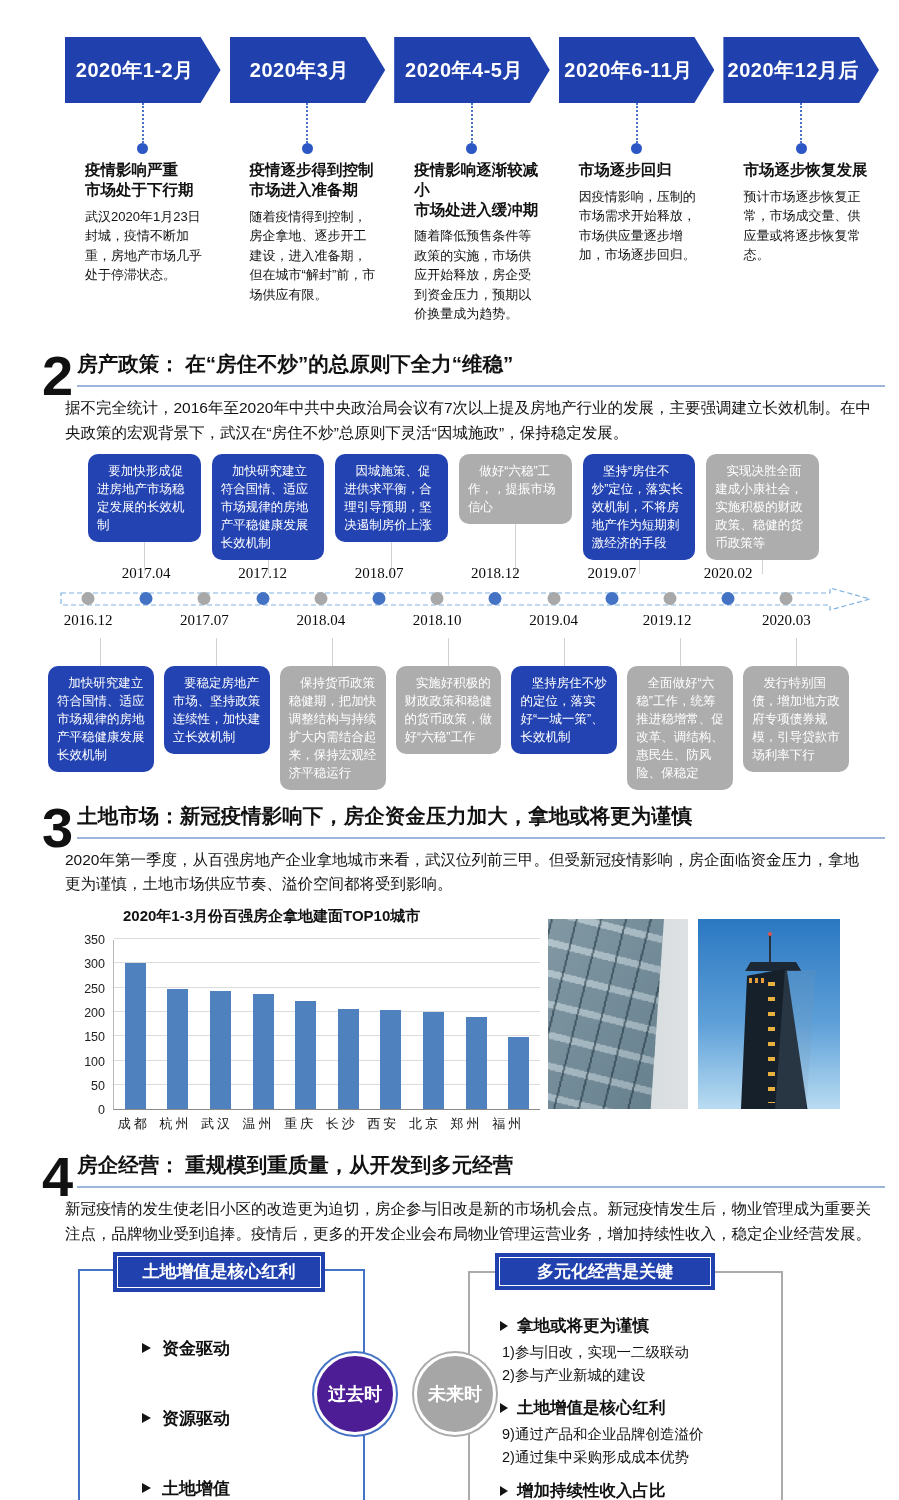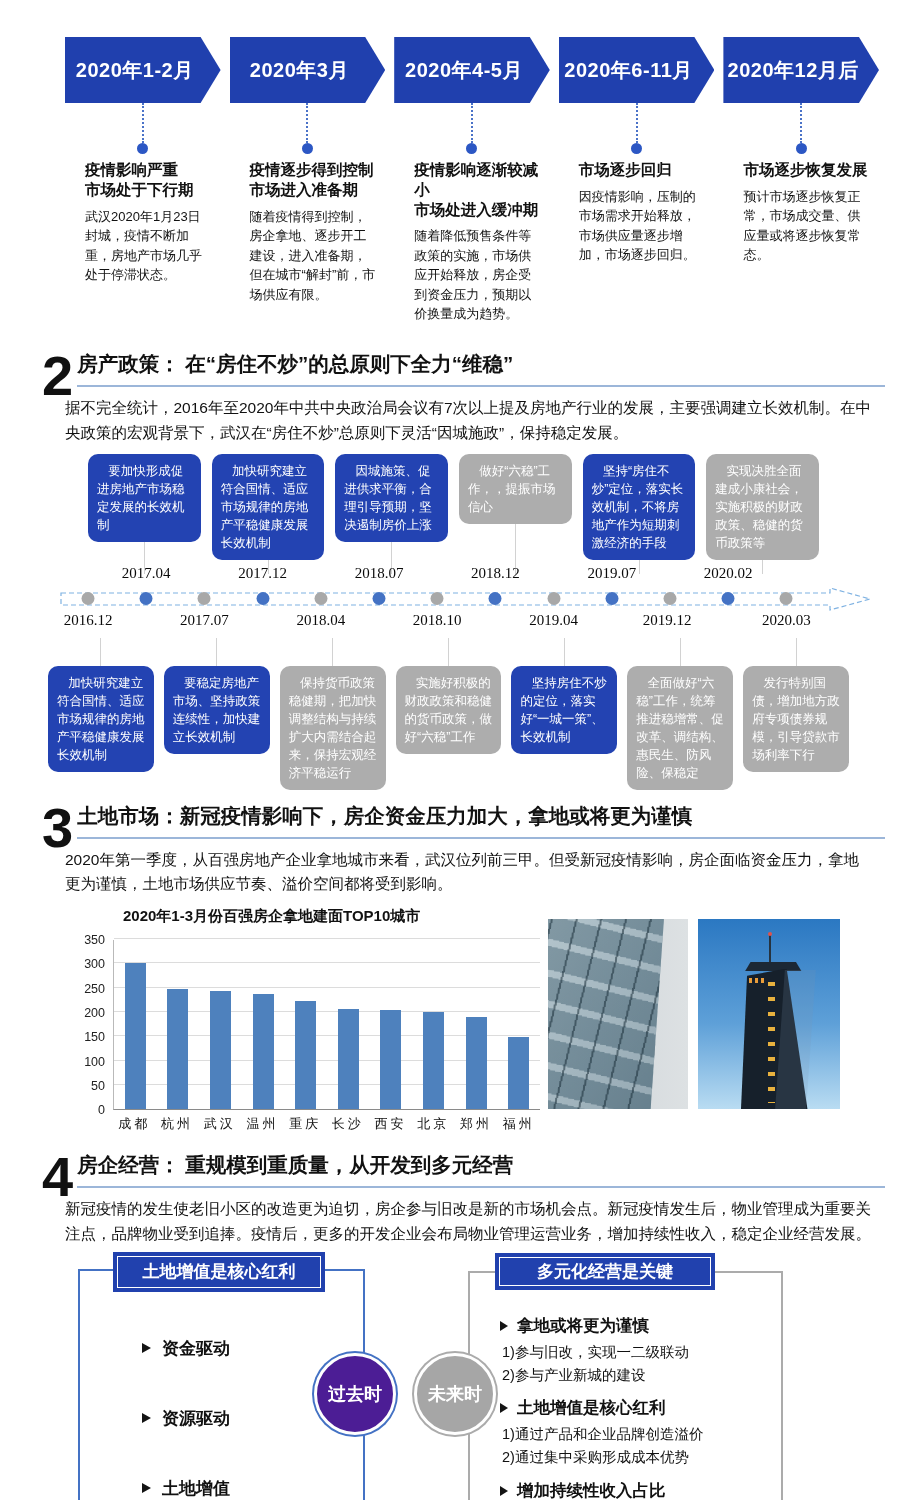--- a/index.html
+++ b/index.html
@@ -61,21 +61,21 @@
   .chart { width:465px; }
   .chart-title { font-size:15px; font-weight:600; margin-left:48px; }
   .chart-area { display:flex; margin-top:14px; }
   .chart-yaxis { width:38px; position:relative; height:170px; }
   .ytick { position:absolute; right:8px; font-size:12.5px; color:#222; transform:translateY(50%); }
   .chart-plot { flex:1; position:relative; height:170px; border-left:1px solid #b9b9b9; border-bottom:1px solid #8a8a8a; }
   .gridline { position:absolute; left:0; right:0; height:1px; background:#dcdcdc; }
   .bars { position:absolute; left:0; right:0; top:0; bottom:0; display:flex; }
   .bar-cell { flex:1; display:flex; align-items:flex-end; justify-content:center; }
   .bar { width:21px; background:#4E81BD; }
-  .chart-xlabels { display:flex; margin:5px 0 0 38px; }
+  .chart-xlabels { display:flex; margin:5px 11px 0 38px; }
   .xlabel { flex:1; text-align:center; font-size:13px; letter-spacing:3px; white-space:nowrap; }
 
   .photo { height:190px; margin-top:12px; position:relative; overflow:hidden; }
   .photo-facade { width:140px; margin-left:8px; background:linear-gradient(to right,#c9d2d6 0%,#d6dbde 60%,#dde1e3 100%); }
   .facade-glass {
     position:absolute; left:-18%; top:-8%; width:96%; height:118%;
     transform:rotate(4deg);
     background-image:
       repeating-linear-gradient(100deg, rgba(25,45,56,0.55) 0 2px, rgba(0,0,0,0) 2px 24px),
       repeating-linear-gradient(10deg, rgba(255,255,255,0.22) 0 7px, rgba(58,84,99,0.28) 7px 30px),
@@ -398,20 +398,20 @@
       <div class="op-group-header">
         <span class="tri small"></span>
         <span>拿地或将更为谨慎</span>
       </div>
       <div class="op-group-item">1)参与旧改，实现一二级联动</div>
       <div class="op-group-item">2)参与产业新城的建设</div>
       <div class="op-group-header">
         <span class="tri small"></span>
         <span>土地增值是核心红利</span>
       </div>
-      <div class="op-group-item">1)通过产品和企业品牌创造溢价</div>
+      <div class="op-group-item">9)通过产品和企业品牌创造溢价</div>
       <div class="op-group-item">2)通过集中采购形成成本优势</div>
       <div class="op-group-header">
         <span class="tri small"></span>
         <span>增加持续性收入占比</span>
       </div>
     </div>
 </div>
 
 </body></html>

